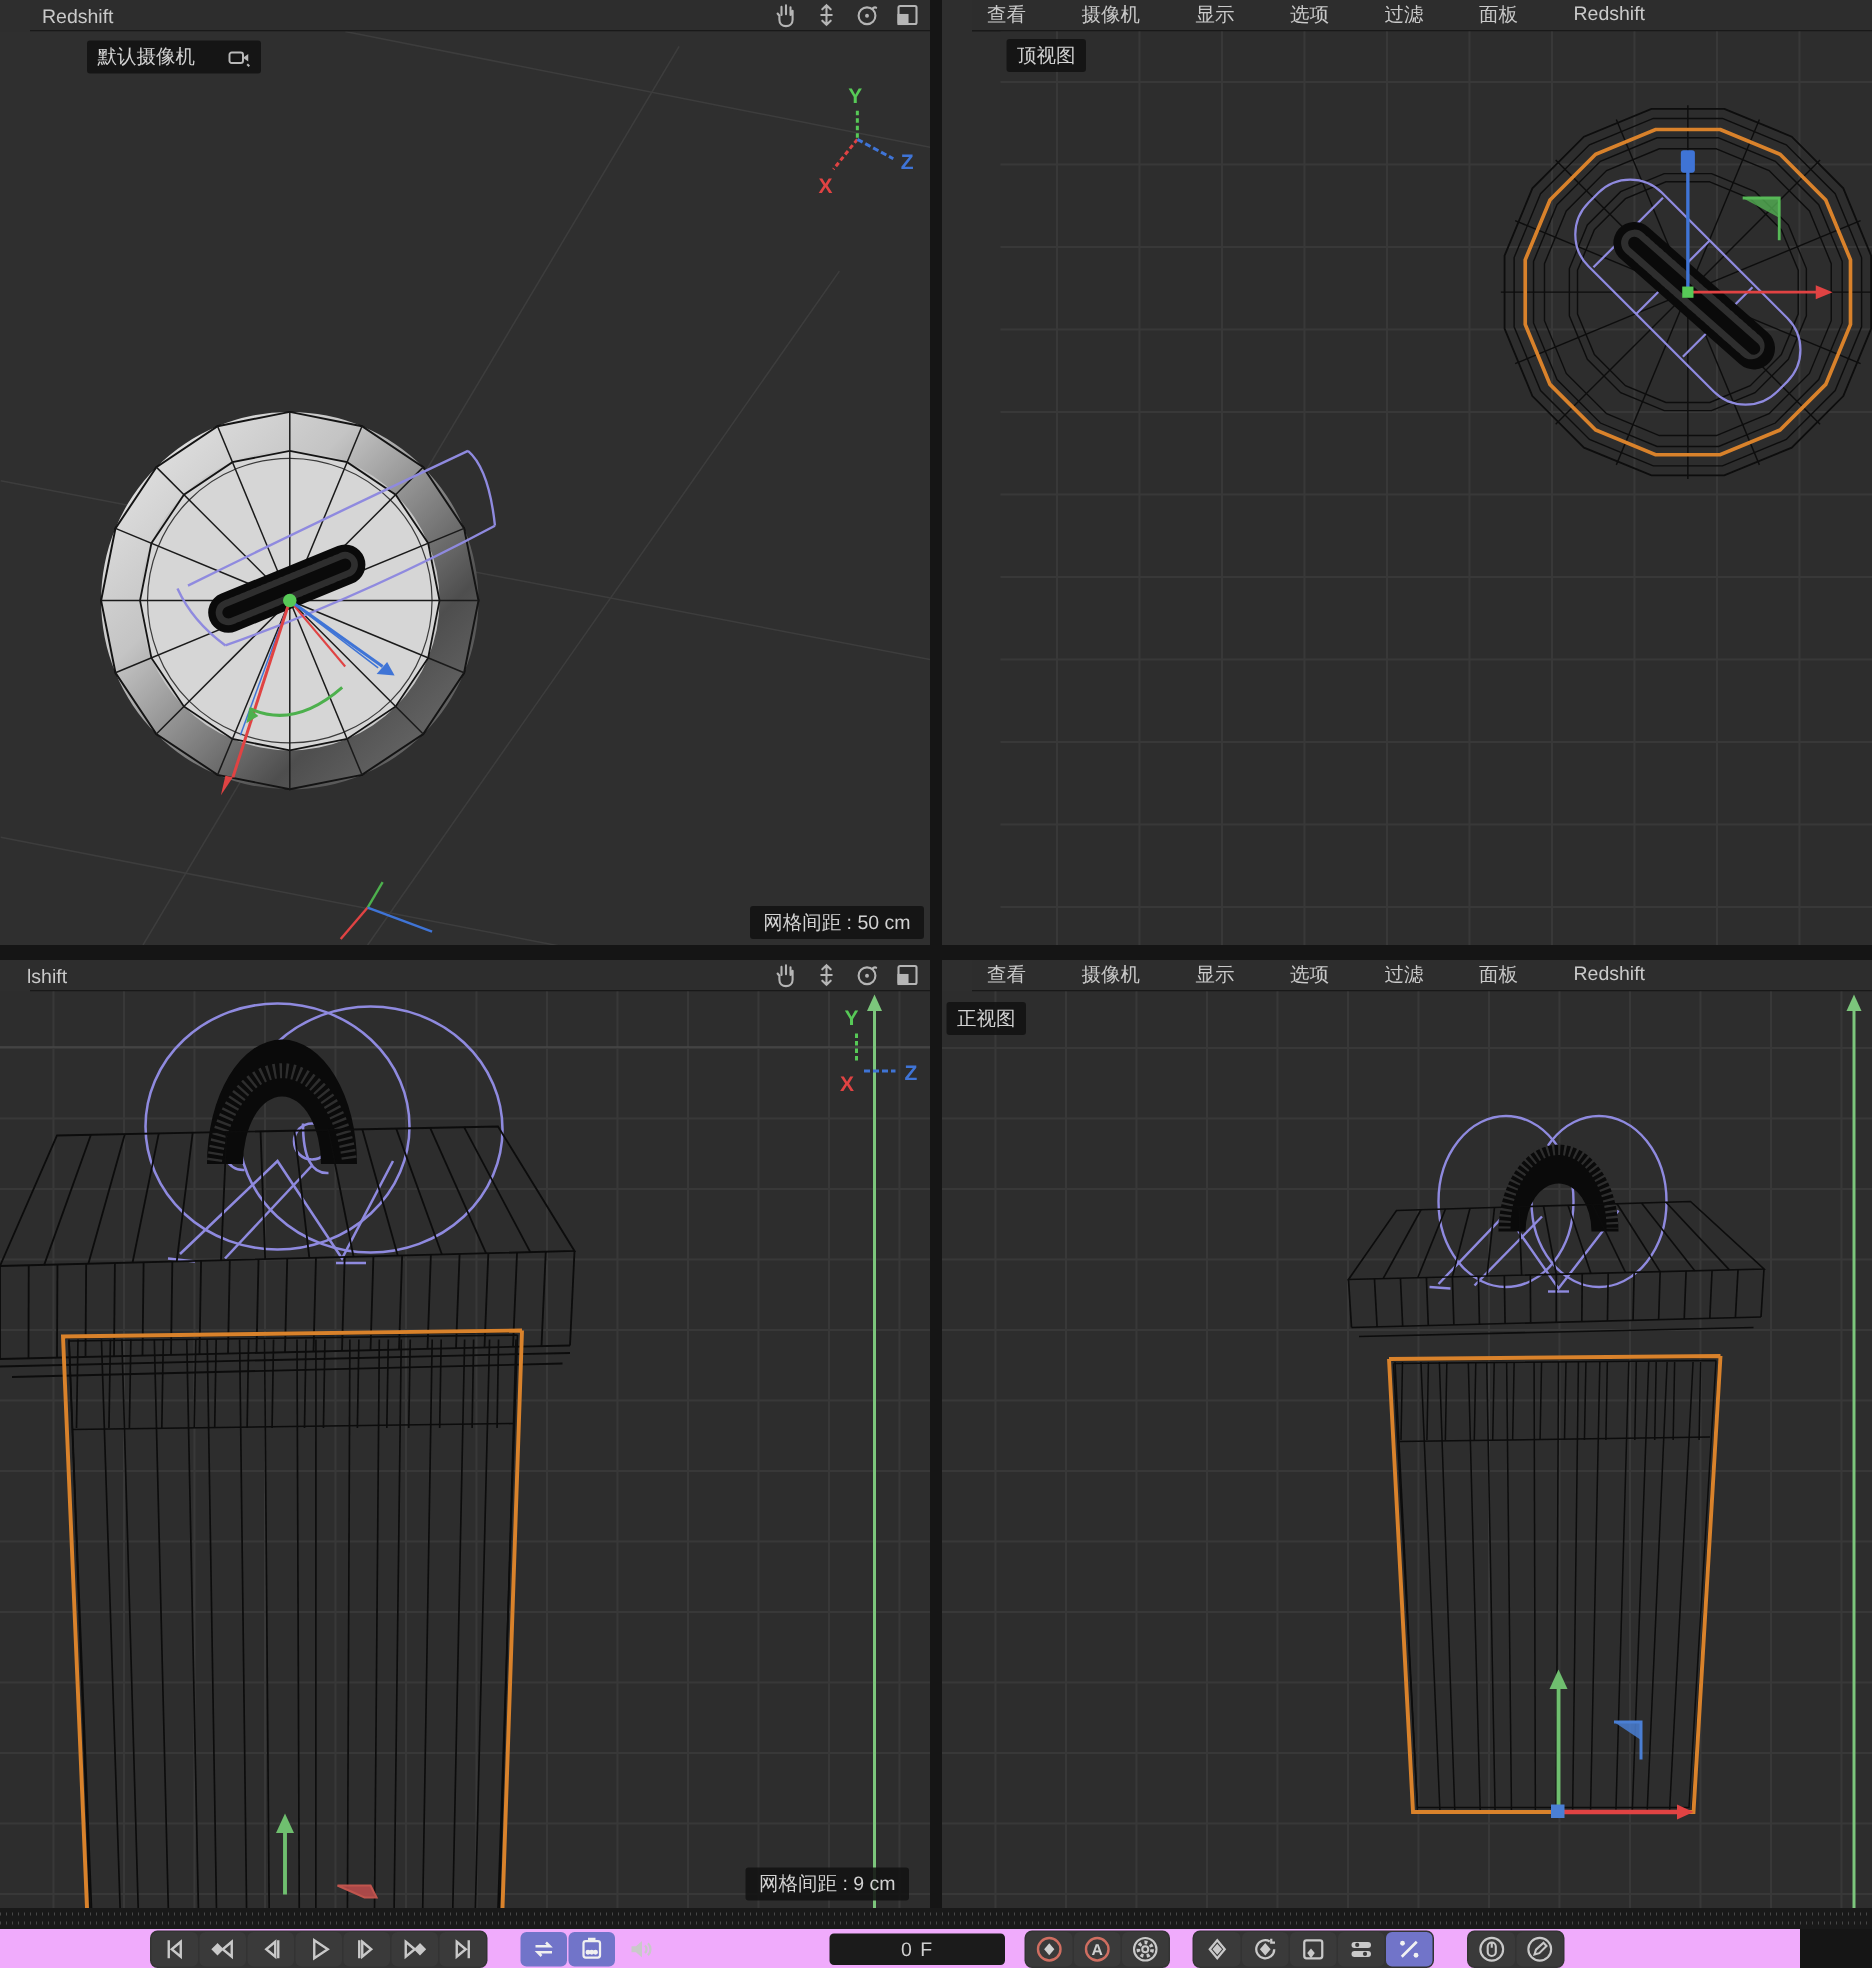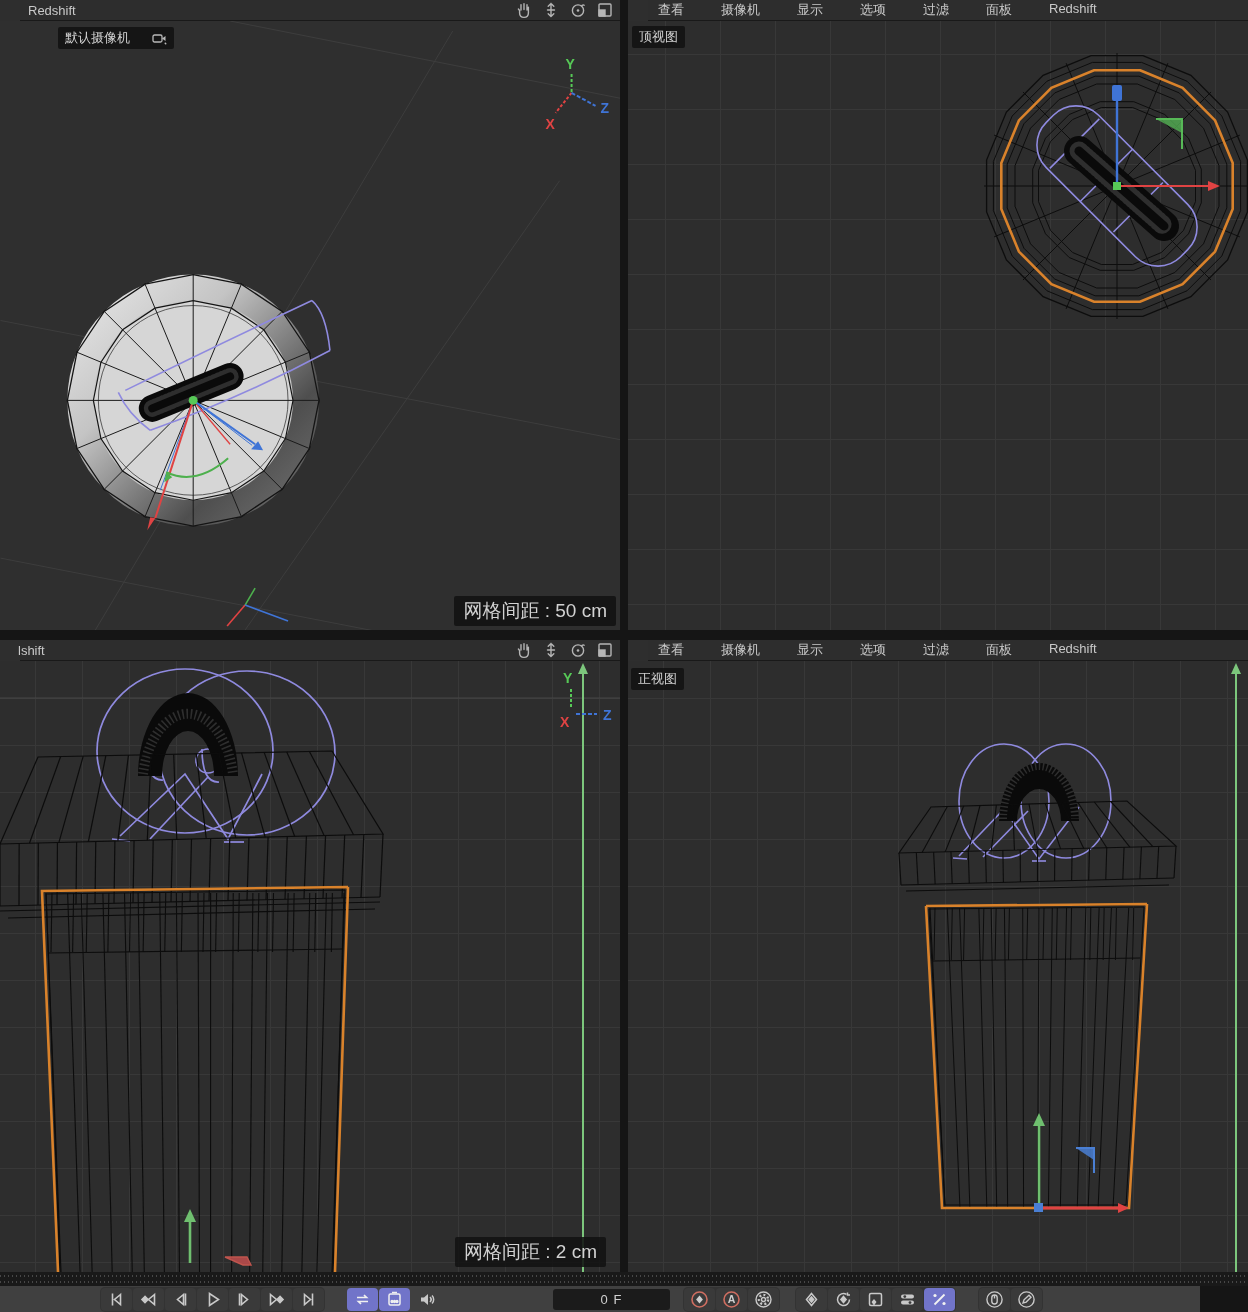--- a/index.html
+++ b/index.html
@@ -11,39 +11,39 @@
              border-bottom:1px solid #191919;display:flex;align-items:center;
              color:#c6c6c6;font-size:13px;margin-left:20px;}
   .vp-body{position:absolute;left:0;right:0;bottom:0;top:21px;overflow:hidden;}
   .grid-ortho{background-color:#2d2d2d;
     background-image:linear-gradient(#383838 1px,transparent 1px),
                      linear-gradient(90deg,#383838 1px,transparent 1px);
     background-size:47px 47px;background-position:-12px -10px;}
   .grid-top{background-color:#2d2d2d;
     background-image:linear-gradient(#383838 1px,transparent 1px),
                      linear-gradient(90deg,#383838 1px,transparent 1px);
-    background-size:55px 55px;background-position:-18px -22px;}
+    background-size:55px 55px;background-position:-18px -22px;margin-left:39px;}
   .persp-bg{background:#2f2f2f;}
   .menu-row{display:flex;gap:37px;padding-left:10px;}
   .menu-item{cursor:default;color:#c9c9c9;}
   .hdr-title{padding-left:8px;color:#c9c9c9;}
   .hdr-icons{margin-left:auto;display:flex;gap:9px;padding-right:6px;align-items:center;}
   .hicon{width:18px;height:18px;display:block;}
   .vp-tag{position:absolute;background:rgba(18,18,18,.88);color:#d2d2d2;font-size:13px;
           padding:2px 7px;border-radius:2px;display:flex;align-items:center;gap:22px;
           white-space:nowrap;}
-  .grid-tag{position:absolute;background:rgba(18,18,18,.88);color:#d2d2d2;font-size:19px;
+  .grid-tag{position:absolute;background:rgba(18,18,18,.88);color:#d2d2d2;font-size:13px;
             padding:2px 9px;border-radius:2px;white-space:nowrap;}
   svg.layer{position:absolute;inset:0;width:100%;height:100%;}
   
   #ruler{position:absolute;left:0;top:1272px;width:1248px;height:14px;background:#191919;
     background-image:repeating-linear-gradient(90deg,#474747 0 1px,transparent 1px 4px),
                      repeating-linear-gradient(90deg,#474747 0 1px,transparent 1px 4px);
     background-size:100% 2px,100% 2px;background-position:0 3px,0 9px;background-repeat:no-repeat;}
-  #toolbar{position:absolute;left:0;top:1286px;width:1200px;height:26px;background:#404040;
+  #toolbar{position:absolute;left:0;top:1286px;width:1200px;height:26px;background:#f0abfc;
            display:flex;align-items:center;}
   .tgroup{display:flex;background:#333333;border-radius:5px;padding:1px;gap:1px;align-items:center;}
   .tbtn{width:31px;height:23px;border-radius:4px;display:flex;align-items:center;
         justify-content:center;background:#3a3a3a;}
   .tbtn.flat{background:transparent;}
   .tbtn.active{background:#7174c9;}
   .ticon{width:19px;height:19px;display:block;}
   #frame-field{position:absolute;left:553px;top:3px;width:117px;height:21px;background:#1b1b1b;
                border-radius:3px;color:#cfcfcf;font-size:13px;display:flex;align-items:center;
                justify-content:center;letter-spacing:1px;}
@@ -379,21 +379,21 @@
         </g>
 
         <g font-size="14" font-weight="bold">
           <line x1="571" y1="28" x2="571" y2="48" stroke="#57c957" stroke-width="2" stroke-dasharray="3,2"></line>
           <line x1="576" y1="53" x2="597" y2="53" stroke="#3f74d6" stroke-width="2" stroke-dasharray="4,2"></line>
           <text x="563" y="22" fill="#57c957">Y</text>
           <text x="560" y="66" fill="#e04343">X</text>
           <text x="603" y="59" fill="#3f74d6">Z</text>
         </g>
       </svg>
-      <div class="grid-tag" style="right:14px;bottom:5px;">网格间距 : 2 cm</div>
+      <div class="grid-tag" style="right:14px;bottom:5px;">网格间距 : 9 cm</div>
     </div>
   </div>
 
   <div class="viewport" style="left:628px;top:640px;width:620px;height:632px;">
     <div class="vp-header">
       <div class="menu-row">
         <span class="menu-item">查看</span>
         <span class="menu-item">摄像机</span>
         <span class="menu-item">显示</span>
         <span class="menu-item">选项</span>

